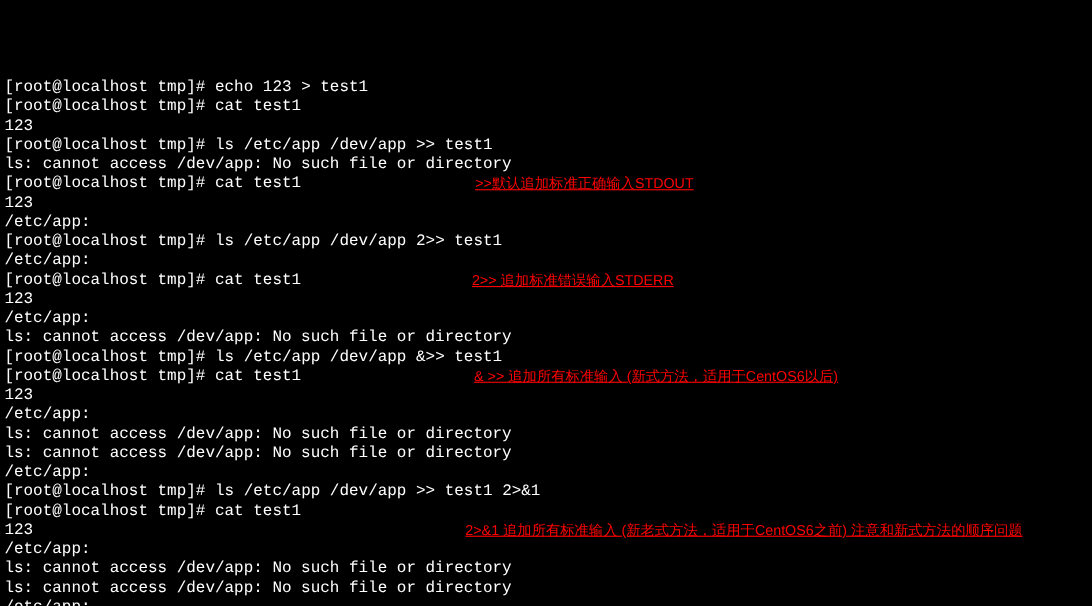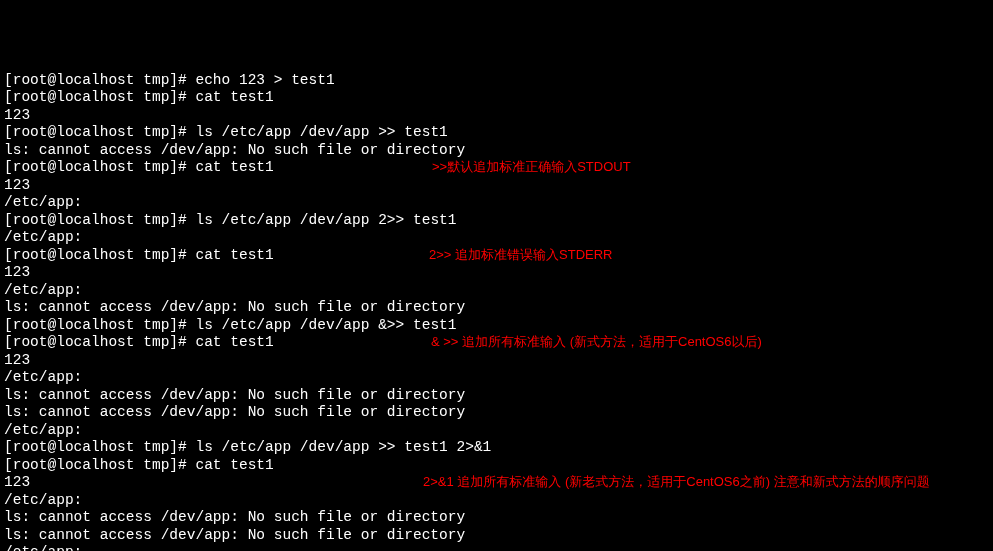--- a/index.html
+++ b/index.html
@@ -23,20 +23,21 @@
       display: block;
       height: 17.5px;
       position: relative;
     }
     .annotation {
       color: #ff0000;
       position: absolute;
       font-family: 'Microsoft YaHei', 'SimSun', sans-serif;
       font-size: 13px;
       white-space: nowrap;
+      text-decoration: underline;
     }
   </style>
 </head>
 <body>
 
 
 
 <div id="terminal"><div class="line"><span>[root@localhost tmp]#</span> <span>echo 123 &gt; test1</span></div><div class="line"><span>[root@localhost tmp]#</span> <span>cat test1</span></div><div class="line"><span>123</span></div><div class="line"><span>[root@localhost tmp]#</span> <span>ls /etc/app /dev/app &gt;&gt; test1</span></div><div class="line"><span>ls: cannot access /dev/app: No such file or directory</span></div><div class="line"><span>[root@localhost tmp]#</span> <span>cat test1</span><span class="annotation" style="left: 428px; top: 0px;">&gt;&gt;默认追加标准正确输入STDOUT</span></div><div class="line"><span>123</span></div><div class="line"><span>/etc/app:</span></div><div class="line"><span>[root@localhost tmp]#</span> <span>ls /etc/app /dev/app 2&gt;&gt; test1</span></div><div class="line"><span>/etc/app:</span></div><div class="line"><span>[root@localhost tmp]#</span> <span>cat test1</span><span class="annotation" style="left: 425px; top: 0px;">2&gt;&gt; 追加标准错误输入STDERR</span></div><div class="line"><span>123</span></div><div class="line"><span>/etc/app:</span></div><div class="line"><span>ls: cannot access /dev/app: No such file or directory</span></div><div class="line"><span>[root@localhost tmp]#</span> <span>ls /etc/app /dev/app &amp;&gt;&gt; test1</span></div><div class="line"><span>[root@localhost tmp]#</span> <span>cat test1</span><span class="annotation" style="left: 427px; top: 0px;">&amp; &gt;&gt; 追加所有标准输入 (新式方法，适用于CentOS6以后)</span></div><div class="line"><span>123</span></div><div class="line"><span>/etc/app:</span></div><div class="line"><span>ls: cannot access /dev/app: No such file or directory</span></div><div class="line"><span>ls: cannot access /dev/app: No such file or directory</span></div><div class="line"><span>/etc/app:</span></div><div class="line"><span>[root@localhost tmp]#</span> <span>ls /etc/app /dev/app &gt;&gt; test1 2&gt;&amp;1</span></div><div class="line"><span>[root@localhost tmp]#</span> <span>cat test1</span></div><div class="line"><span>123</span><span class="annotation" style="left: 419px; top: 0px;">2&gt;&amp;1 追加所有标准输入 (新老式方法，适用于CentOS6之前) 注意和新式方法的顺序问题</span></div><div class="line"><span>/etc/app:</span></div><div class="line"><span>ls: cannot access /dev/app: No such file or directory</span></div><div class="line"><span>ls: cannot access /dev/app: No such file or directory</span></div><div class="line"><span>/etc/app:</span></div></div>
 
 

